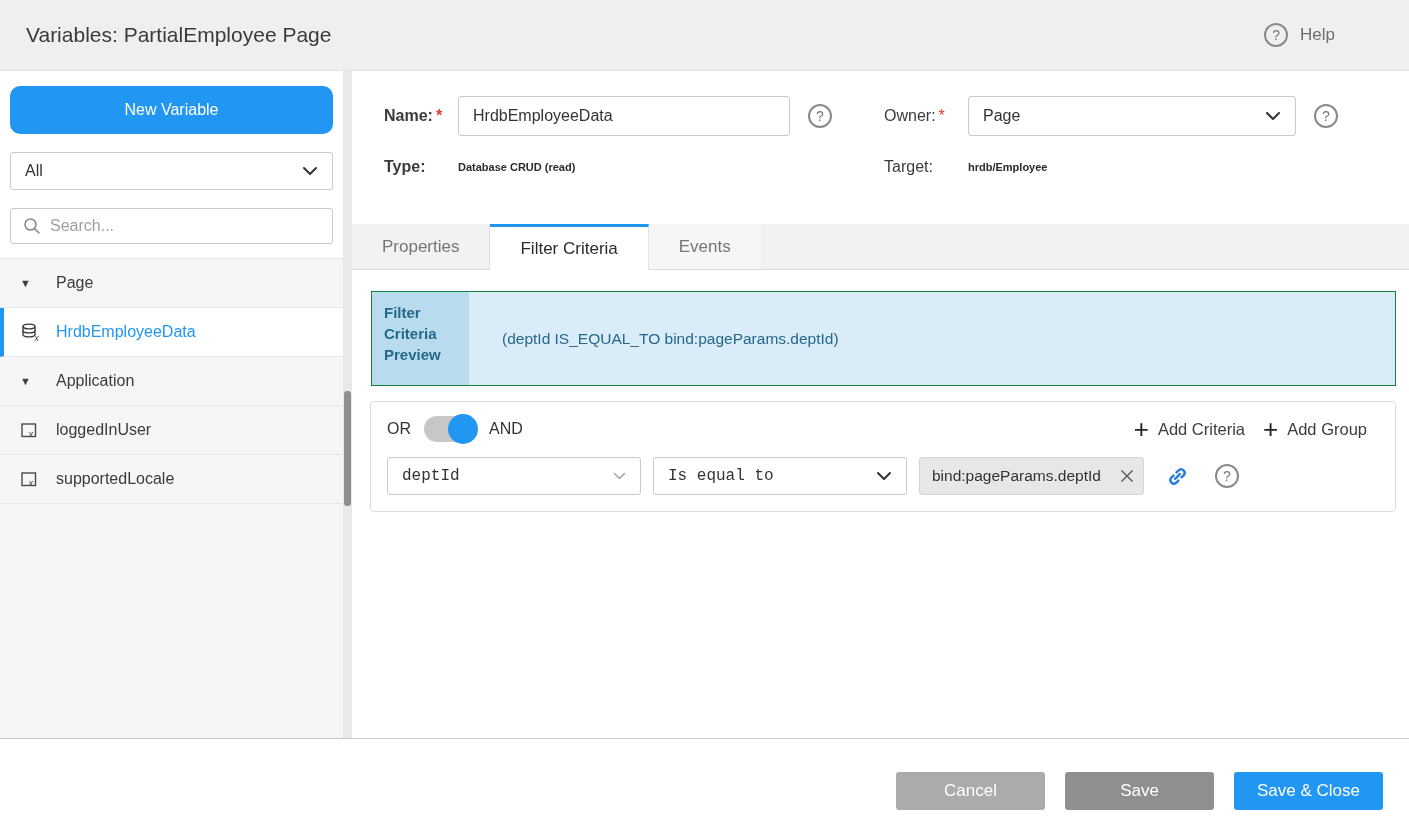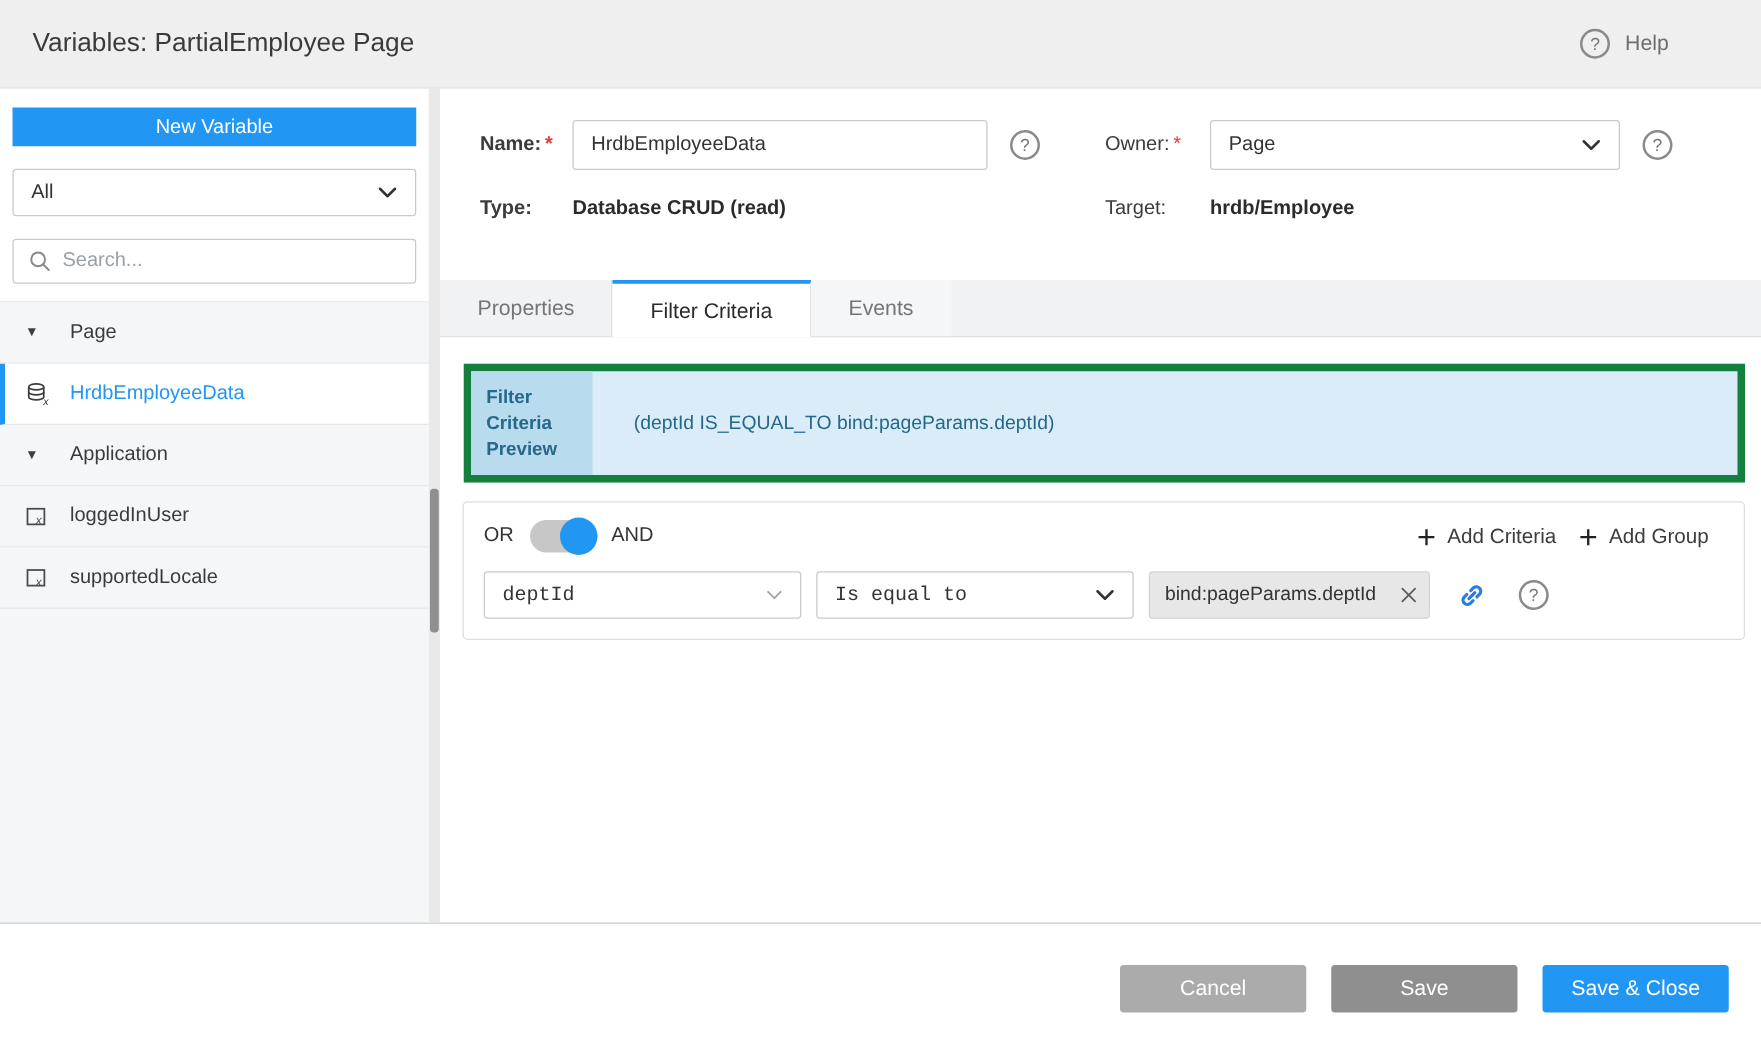--- a/index.html
+++ b/index.html
@@ -16,22 +16,22 @@
   .qicon { width:24px; height:24px; border:2px solid #8a8a8a; border-radius:50%;
     display:inline-flex; align-items:center; justify-content:center;
     font-size:14px; color:#757575; flex:0 0 auto; background:transparent; }
 
   
   .middle { flex:1 1 auto; display:flex; min-height:0; }
 
   
   aside { width:343px; background:#fff; display:flex; flex-direction:column; }
   .side-controls { padding:15px 10px 14px 10px; }
-  .new-var { width:100%; height:31px; background:#2196f3; color:#fff; border:none;
-    border-radius:0; font-size:16px; font-family:inherit; cursor:pointer; }
+  .new-var { width:100%; height:48px; background:#2196f3; color:#fff; border:none;
+    border-radius:10px; font-size:16px; font-family:inherit; cursor:pointer; }
   .sel-box { height:38px; border:1px solid #c9c9c9; border-radius:3px; background:#fff;
     display:flex; align-items:center; padding:0 14px; font-size:16px; color:#333;
     justify-content:space-between; cursor:pointer; }
   .all-sel { margin-top:18px; }
   .search-box { margin-top:18px; height:36px; border:1px solid #c9c9c9; border-radius:3px;
     display:flex; align-items:center; padding:0 12px; gap:9px; background:#fff; }
   .search-box input { border:none; outline:none; font-size:16px; flex:1; color:#333;
     font-family:inherit; background:transparent; }
   .search-box input::placeholder { color:#9aa0a6; }
   .tree { flex:1; background:#f5f6f7; border-top:1px solid #e6e7e9; }
@@ -55,35 +55,35 @@
   .frow + .frow { margin-top:22px; }
   .fcol1 { width:500px; display:flex; align-items:center; }
   .fcol2 { display:flex; align-items:center; }
   .flabel { font-size:16px; color:#3b3b3b; }
   .lbl1 { width:74px;font-weight:bold; } .lbl2 { width:84px; }
   .req { color:#e53935; margin-left:3px; }
   .text-input { width:332px; height:40px; border:1px solid #c9c9c9; border-radius:3px;
     padding:0 14px; font-size:16px; color:#333; font-family:inherit; outline:none; }
   .owner-sel { width:328px; height:40px; }
   .fhelp { margin-left:18px; cursor:pointer; }
-  .bval { font-size:16px; font-weight:bold; color:#2b2b2b; }
+  .bval { font-size:11px; font-weight:bold; color:#2b2b2b; }
 
   
   .tabbar { margin-top:48px; height:46px; background:#f1f2f4; border-bottom:1px solid #d9d9d9;
     display:flex; align-items:stretch; flex:0 0 auto; }
   .tab { display:flex; align-items:center; padding:0 30px; font-size:17px; color:#757575;
     cursor:pointer; background:#f1f2f4; }
   .tab.first { border-right:1px solid #ddd;text-align:right; }
   .tab.active { background:#fff; color:#2b2b2b; border-top:3px solid #2196f3;
     border-right:1px solid #e3e3e3; margin-bottom:-1px; }
   .tab.last { background:#f5f6f7; }
 
   
   .content { flex:1; background:#fff; }
-  .preview { margin:21px 13px 0 19px; height:95px; display:flex; border:6px solid #15803d;
+  .preview { margin:21px 13px 0 19px; height:95px; display:flex; border:1px solid #15803d;
     background:#d9ecf7; }
   .pv-label { width:97px; background:#b8dcee; color:#25688a; font-weight:bold;
     font-size:15px; padding:10px 0 0 12px; line-height:21px; flex:0 0 auto; }
   .pv-value { flex:1; display:flex; align-items:center; padding-left:33px;
     color:#25688a; font-size:15.5px; }
 
   .crit-box { margin:15px 13px 0 18px; border:1px solid #ddd; border-radius:4px;
     padding:14px 16px 16px 16px; }
   .crit-top { display:flex; align-items:center; justify-content:space-between; }
   .logic { display:flex; align-items:center; gap:13px; font-size:16px; color:#333; }

